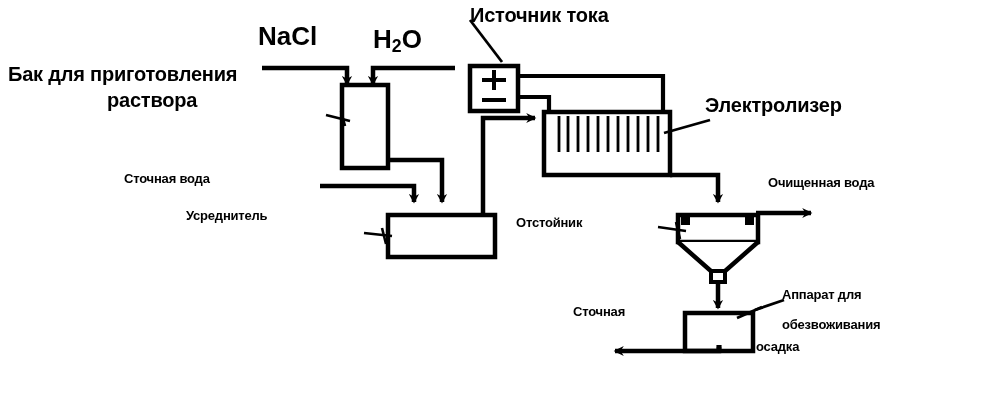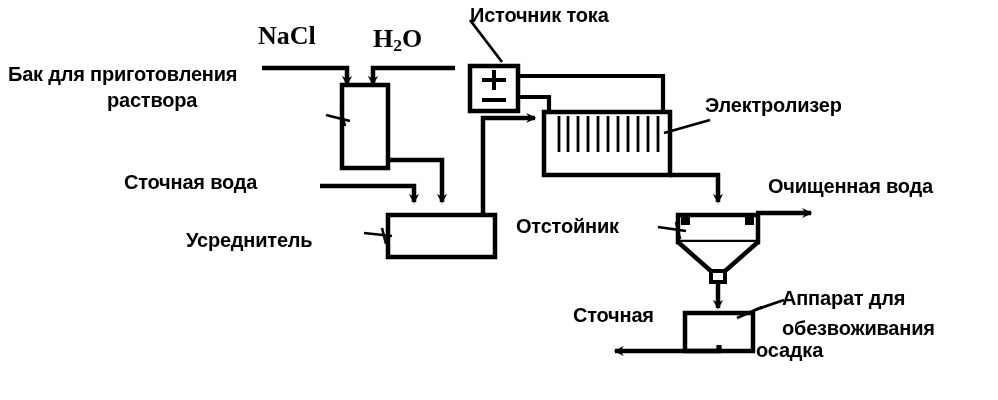--- a/index.html
+++ b/index.html
@@ -28,31 +28,31 @@
   .lbl {
     position: absolute;
     color: #000000;
     font-family: "Liberation Sans", sans-serif;
     font-weight: bold;
     line-height: 1.08;
     white-space: pre;
     letter-spacing: -0.2px;
   }
   .lbl-serif {
-    font-family: Liberation Serif, serif;
+    font-family: Liberation Sans, sans-serif;
     font-weight: bold;
     letter-spacing: 0px;
   }
   .lbl sub {
     font-size: 0.68em;
     vertical-align: -0.22em;
   }
   .sz-26 { font-size: 26px; }
   .sz-22 { font-size: 20px; }
-  .sz-21 { font-size: 20px; }
+  .sz-21 { font-size: 13px; }
 </style>
 </head>
 <body>
 
 <div id="diagram-root">
 
   <svg id="diagram-svg" viewBox="0 0 998 400">
     <defs>
       <marker id="arrow-down" markerWidth="12" markerHeight="12" refX="5.5" refY="9.2" orient="0" markerUnits="userSpaceOnUse">
         <path d="M0.4,1.2 L5.5,10.6 L10.6,1.2 L5.5,4.0 Z" fill="#000"></path>
@@ -184,21 +184,21 @@
 
   <div class="lbl sz-22" style="left:470px; top:5px;">Источник тока</div>
 
   <div class="lbl sz-22" style="left:8px; top:64px;">Бак для приготовления</div>
   <div class="lbl sz-22" style="left:705px; top:95px;">Электролизер</div>
 
   <div class="lbl sz-22" style="left:107px; top:90px;">раствора</div>
 
   <div class="lbl sz-21" style="left:124px; top:172px;">Сточная вода</div>
 
-  <div class="lbl sz-21" style="left:186px; top:230px;text-align:right;">Усреднитель</div>
+  <div class="lbl sz-21" style="left:186px; top:209px;text-align:right;">Усреднитель</div>
 
   <div class="lbl sz-21" style="left:516px; top:216px;">Отстойник</div>
 
   <div class="lbl sz-21" style="left:768px; top:176px;">Очищенная вода</div>
 
   <div class="lbl sz-21" style="left:573px; top:305px;">Сточная</div>
 
   <div class="lbl sz-21" style="left:782px; top:288px;">Аппарат для</div>
   <div class="lbl sz-21" style="left:782px; top:318px;">обезвоживания</div>
   <div class="lbl sz-21" style="left:756px; top:340px;">осадка</div>

